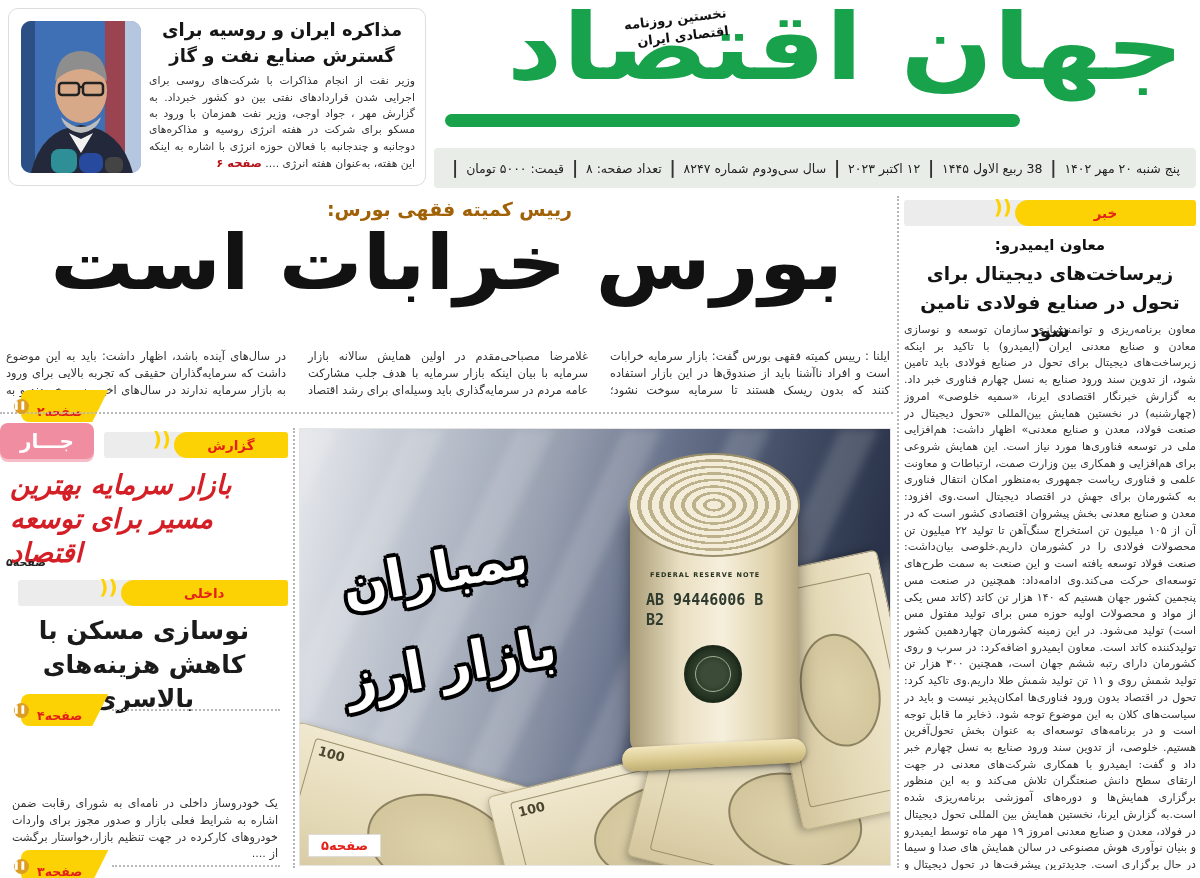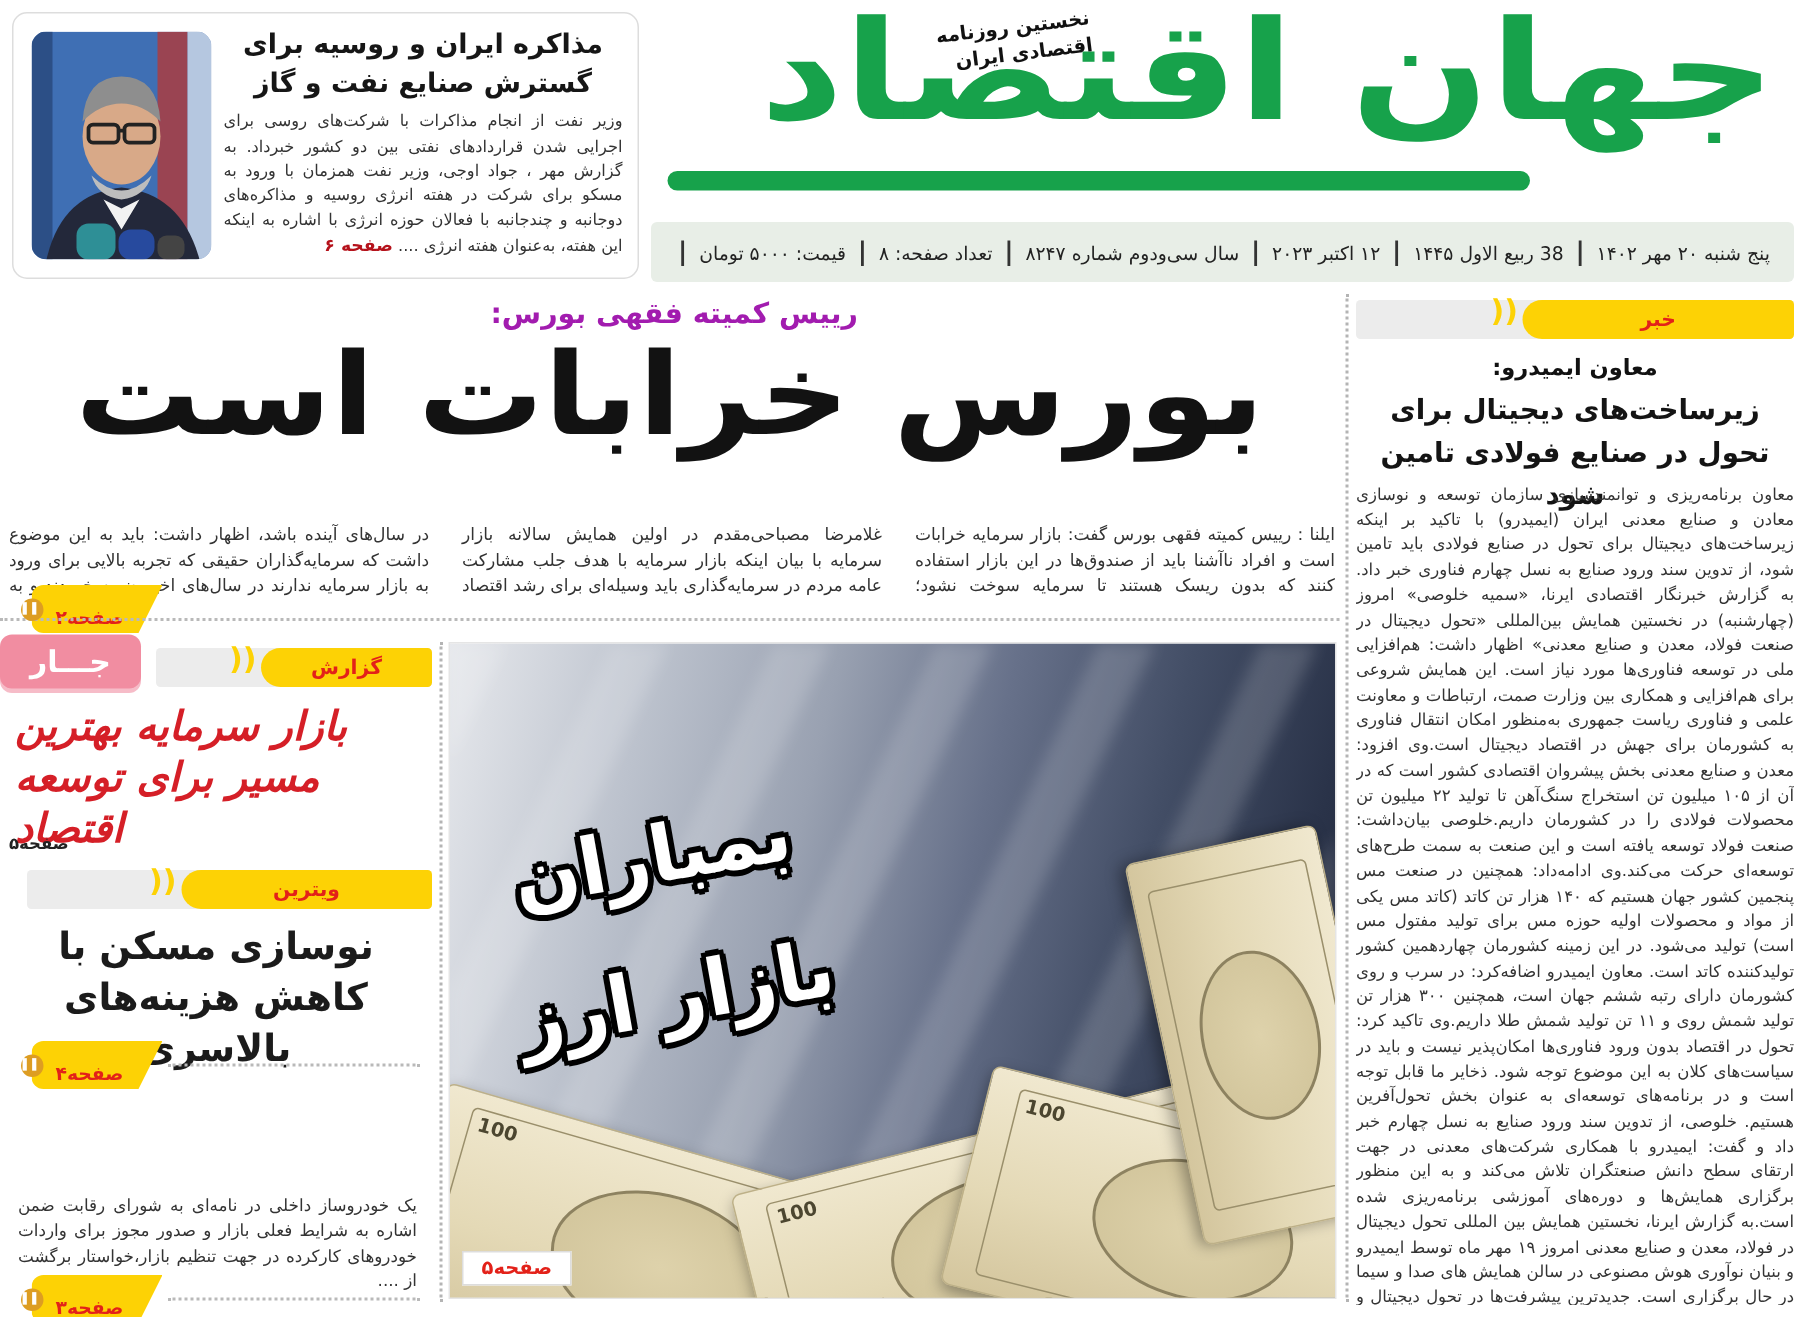--- a/index.html
+++ b/index.html
@@ -20,21 +20,21 @@
   .logo-text{position:absolute;top:-6px;right:16px;color:#17a24b;font-size:92px;font-weight:bold;
     white-space:nowrap;transform:scaleX(1.18);transform-origin:right center;letter-spacing:2px;}
   .logo-tail{position:absolute;left:445px;top:114px;width:575px;height:13px;background:#17a24b;border-radius:7px;}
   .tagline{position:absolute;left:598px;top:12px;width:130px;transform:rotate(-7deg);
     font-size:13px;font-weight:bold;color:#111;text-align:right;line-height:1.4;}
   .datebar{position:absolute;left:434px;top:148px;width:762px;height:40px;background:#e8eee7;border-radius:4px;
     display:flex;align-items:center;justify-content:space-between;padding:0 16px;direction:rtl;font-size:12.5px;color:#222;}
   .datebar .sep{font-weight:bold;color:#333;font-size:17px;margin:0 2px;}
 
   
-  .lead-kicker{position:absolute;right:628px;top:198px;font-size:19px;font-weight:bold;color:#a21caf;white-space:nowrap;}
+  .lead-kicker{position:absolute;right:628px;top:198px;font-size:19px;font-weight:bold;color:#a16207;white-space:nowrap;}
   .lead-headline{position:absolute;left:0;top:218px;width:893px;text-align:center;font-size:76px;font-weight:bold;
     color:#121212;transform:scaleX(1.1);transform-origin:center;white-space:nowrap;}
   .lead-body{position:absolute;left:6px;top:348px;width:884px;height:68px;column-count:3;column-gap:22px;
     direction:rtl;font-size:11.4px;line-height:1.5;color:#333;text-align:justify;overflow:hidden;}
   .dotline-h{position:absolute;border-top:2px dotted #b9b9b9;}
 
   
   .badge-row{position:absolute;display:flex;align-items:center;direction:ltr;}
   .pb-circle{width:15px;height:15px;border-radius:50%;background:#dd9d22;color:#fff;font-size:7px;font-weight:bold;
     display:flex;align-items:center;justify-content:center;z-index:2;letter-spacing:1px;}
@@ -178,21 +178,21 @@
 
   <div class="sec-head" style="left:104px;top:432px;width:184px;">
     <span class="sec-quote">((</span>
     <span class="sec-yellow">گزارش</span>
   </div>
   <div class="report-headline">بازار سرمایه بهترین مسیر برای توسعه اقتصاد</div>
   <div class="small-pageref">صفحه۵</div>
 
   <div class="sec-head" style="left:18px;top:580px;width:270px;">
     <span class="sec-quote">((</span>
-    <span class="sec-yellow">ویترین</span>
+    <span class="sec-yellow">داخلی</span>
   </div>
 
   <div class="black-headline" style="top:614px;">نوسازی مسکن با کاهش هزینه‌های بالاسری</div>
   <div class="badge-row" style="left:14px;top:694px;width:266px;">
     <span class="pb-circle">▌▌</span>
     <span class="pb-pill">صفحه۴</span>
     <span class="pb-dots"></span>
   </div>
 
   <div class="vit-body">یک خودروساز داخلی در نامه‌ای به شورای رقابت ضمن اشاره به شرایط فعلی بازار و صدور مجوز برای واردات خودروهای کارکرده در جهت تنظیم بازار،خواستار برگشت از ....</div>
@@ -213,20 +213,32 @@
       <span class="denom" style="left:26px;top:14px;">100</span>
       <span class="denom" style="right:26px;bottom:14px;">100</span>
     </div>
     <div class="bill" style="right:-60px;bottom:-30px;width:310px;height:150px;transform:rotate(14deg);">
       <span class="oval"></span>
       <span class="denom" style="left:26px;top:14px;">100</span>
     </div>
     <div class="bill" style="right:-80px;bottom:110px;width:260px;height:130px;transform:rotate(78deg);">
       <span class="oval"></span>
     </div>
+    <div class="roll">
+      <div class="roll-body">
+        <div class="roll-note">FEDERAL RESERVE NOTE</div>
+        <div class="roll-serial">
+          <div>AB 94446006 B</div>
+          <div>B2</div>
+        </div>
+        <div class="roll-seal"></div>
+        <div class="rubber"></div>
+      </div>
+      <div class="roll-cap"></div>
+    </div>
     <div class="money-overlay">
       <div>بمباران</div>
       <div>بازار ارز</div>
     </div>
     <div class="money-badge">صفحه۵</div>
   </div>
 
 </div>
 
 </body></html>

